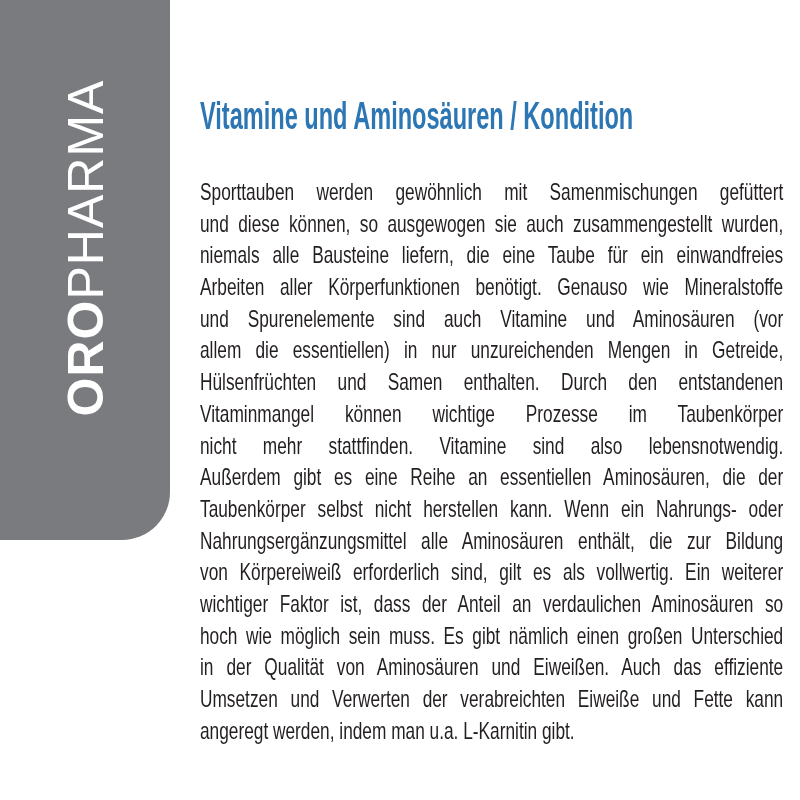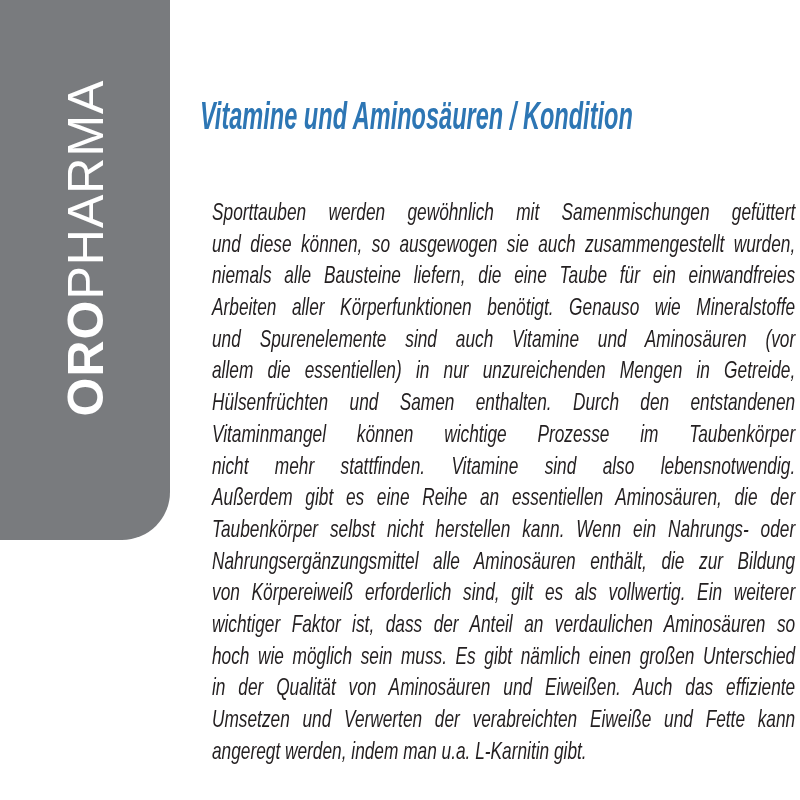--- a/index.html
+++ b/index.html
@@ -39,42 +39,40 @@
   .brand-bold { font-weight: 700; }
   .brand-light { font-weight: 400; }
 
   
   .content {
     position: absolute;
     left: 200px;
     top: 0;
     width: 583px;
     height: 628px;
-    font-style: italic;
   }
   .title {
     position: absolute;
     left: 0;
     top: 96px;
     margin: 0;
     color: var(--title-blue, #2d76b4);
     font-size: 38px;
     font-weight: 700;
     white-space: nowrap;
     transform: scaleX(0.62);
     transform-origin: 0 50%;
     line-height: 1.1;
   }
   .bodytext {
     position: absolute;
-    left: 12px;
+    left: 0;
     top: 176px;
     width: 583px;
     color: var(--body-text, #231f20);
-    margin-top: 20px;
   }
   .text-line {
     width: 810px;
     transform: scaleX(0.72);
     transform-origin: 0 50%;
     font-size: 24px;
     line-height: 31.7px;
     height: 31.7px;
     text-align: justify;
     text-align-last: justify;

